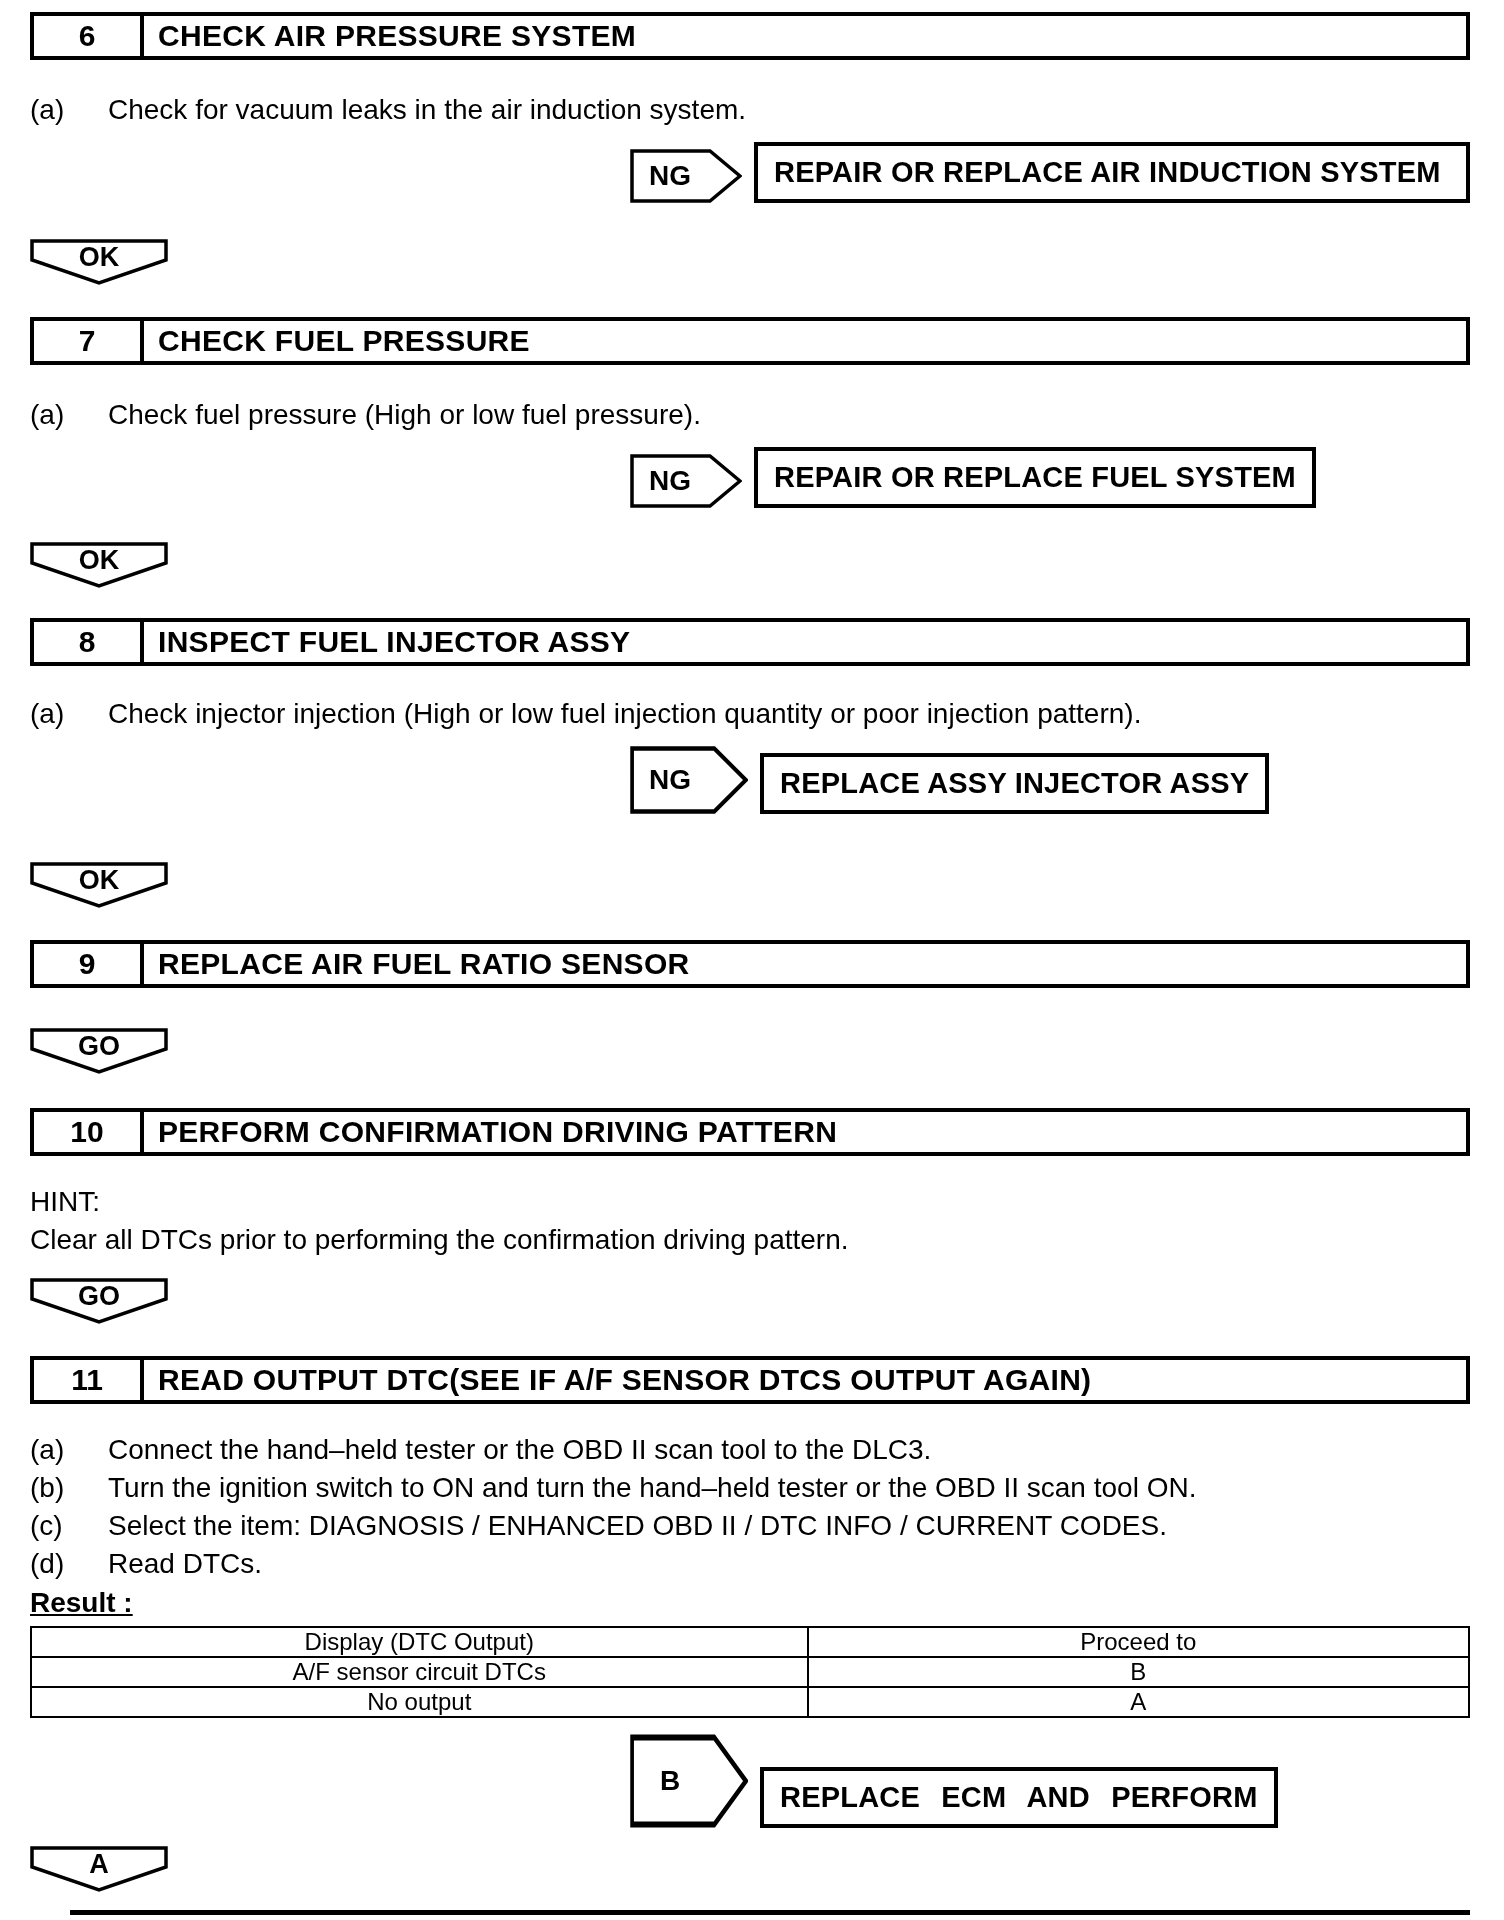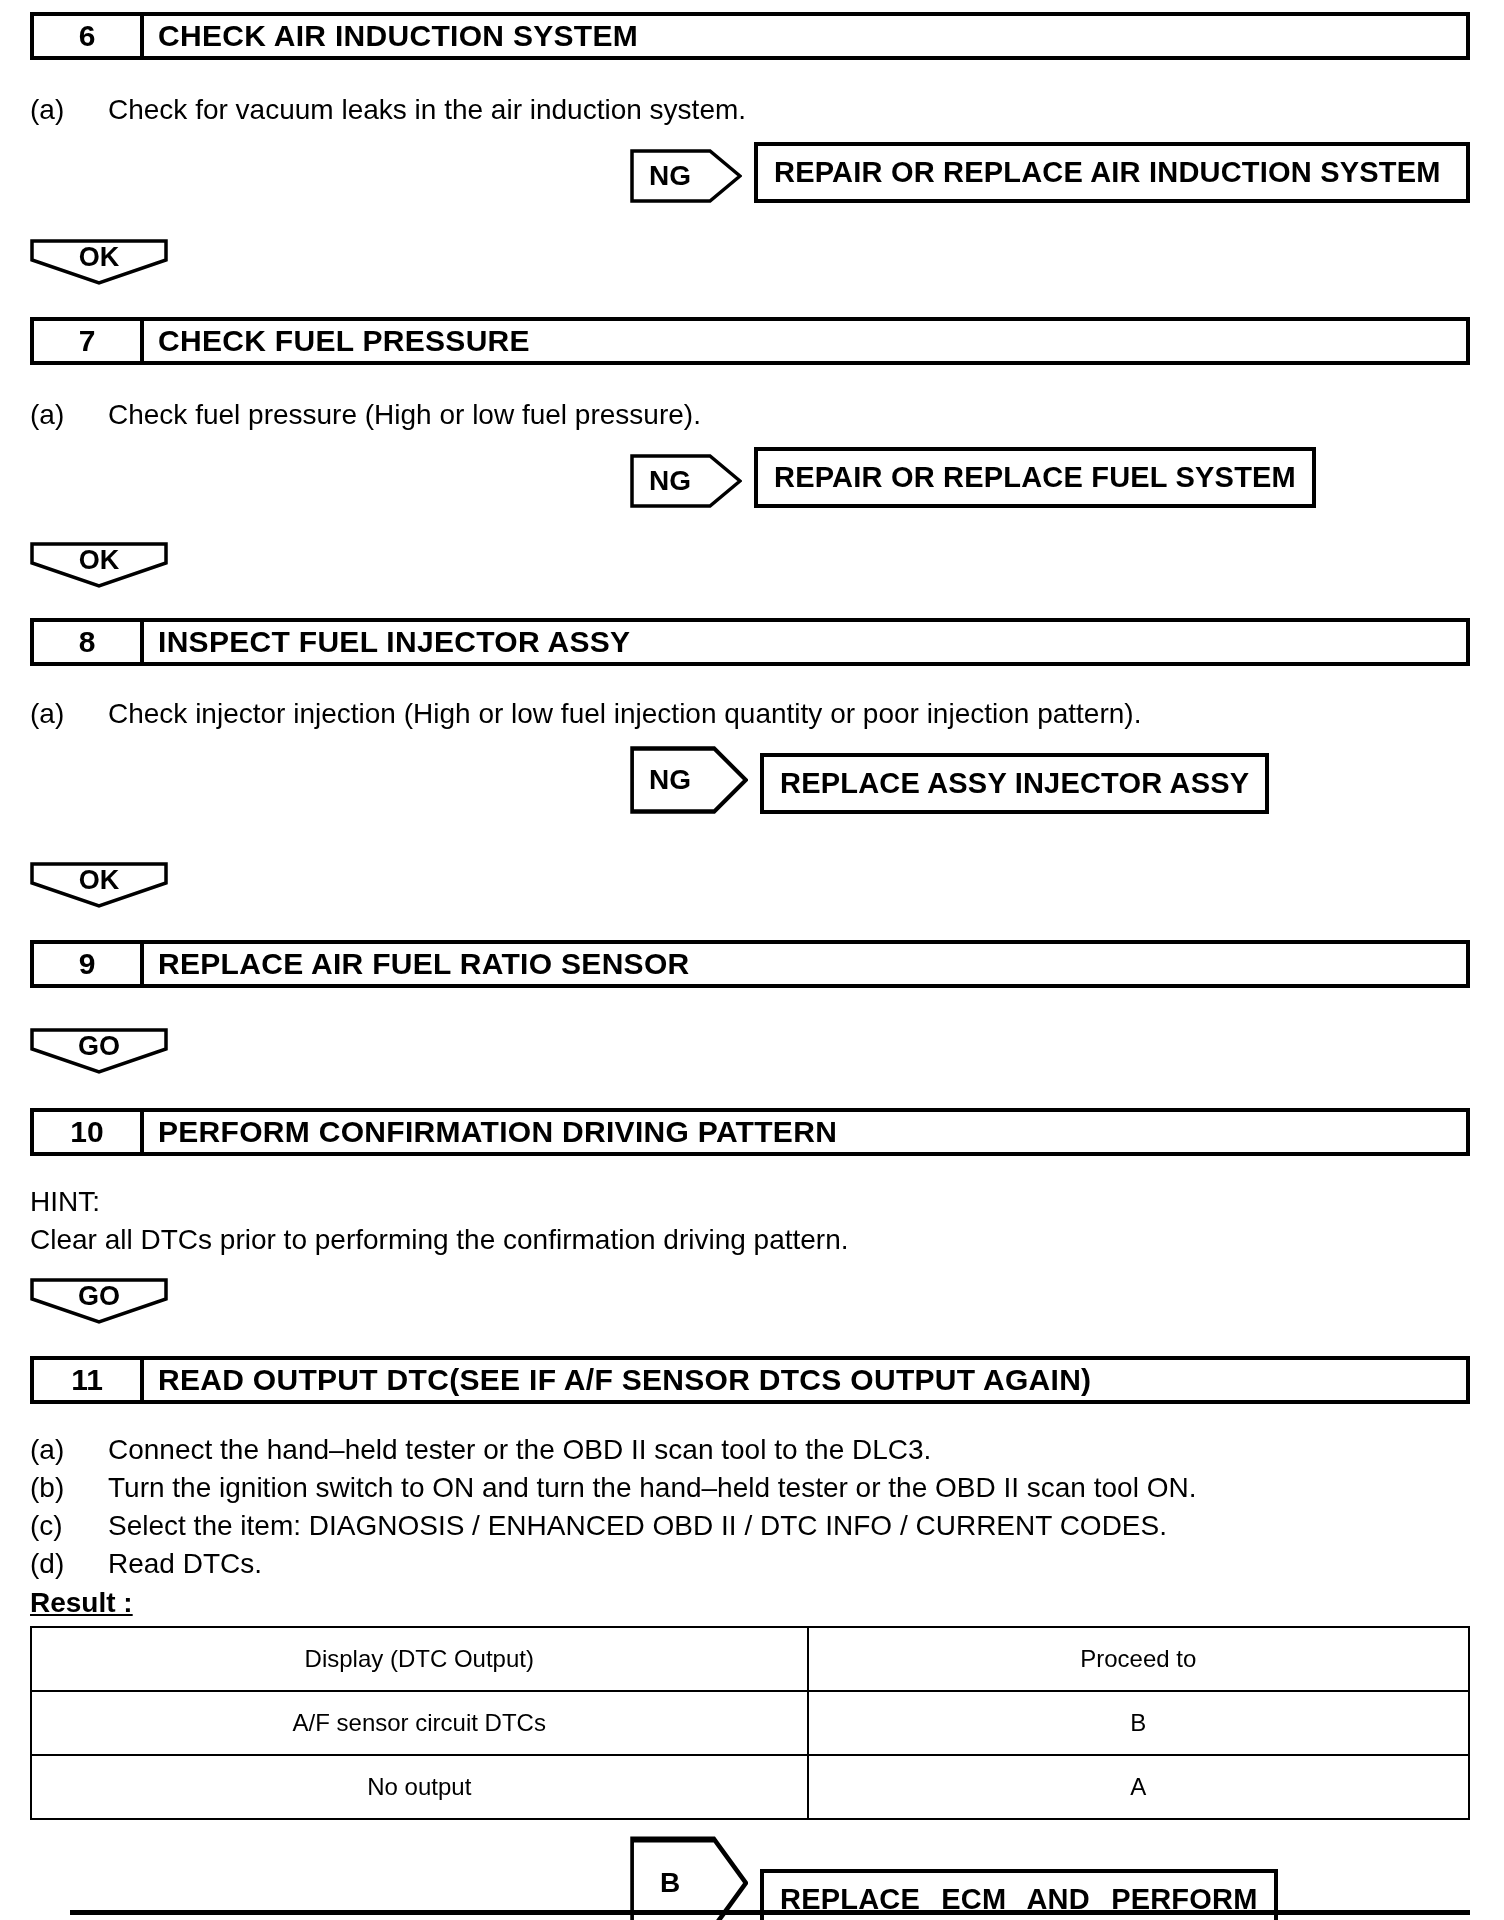--- a/index.html
+++ b/index.html
@@ -103,38 +103,38 @@
   
   .result-table {
     width: 100%; border-collapse: collapse;
     margin-top: 6px;
     font-size: 24px;
   }
   .result-table td {
     border: 2px solid #000;
     text-align: center;
     height: 24px;
-    padding: 17px 6px;
+    padding: 0 6px;
   }
   .result-table td:first-child { width: 54%; }
 
   
   .bottom-rule {
     position: absolute; left: 70px; right: 34px; bottom: 5px;
     height: 5px; background: #000;
   }
 </style>
 </head>
 <body>
 
 <div class="page">
 
   <div class="step-header first">
     <div class="step-num">6</div>
-    <div class="step-title">CHECK AIR INDUCTION SYSTEM</div>
+    <div class="step-title">CHECK AIR PRESSURE SYSTEM</div>
   </div>
   <div class="inst">
     <span class="inst-label">(a)</span>
     <span class="inst-text">Check for vacuum leaks in the air induction system.</span>
   </div>
   <div class="branch-row">
     <div class="arrow-shape">
       <svg viewBox="0 0 112 54" preserveAspectRatio="none">
         <polygon points="2,2 80,2 110,27 80,52 2,52"></polygon>
       </svg>

